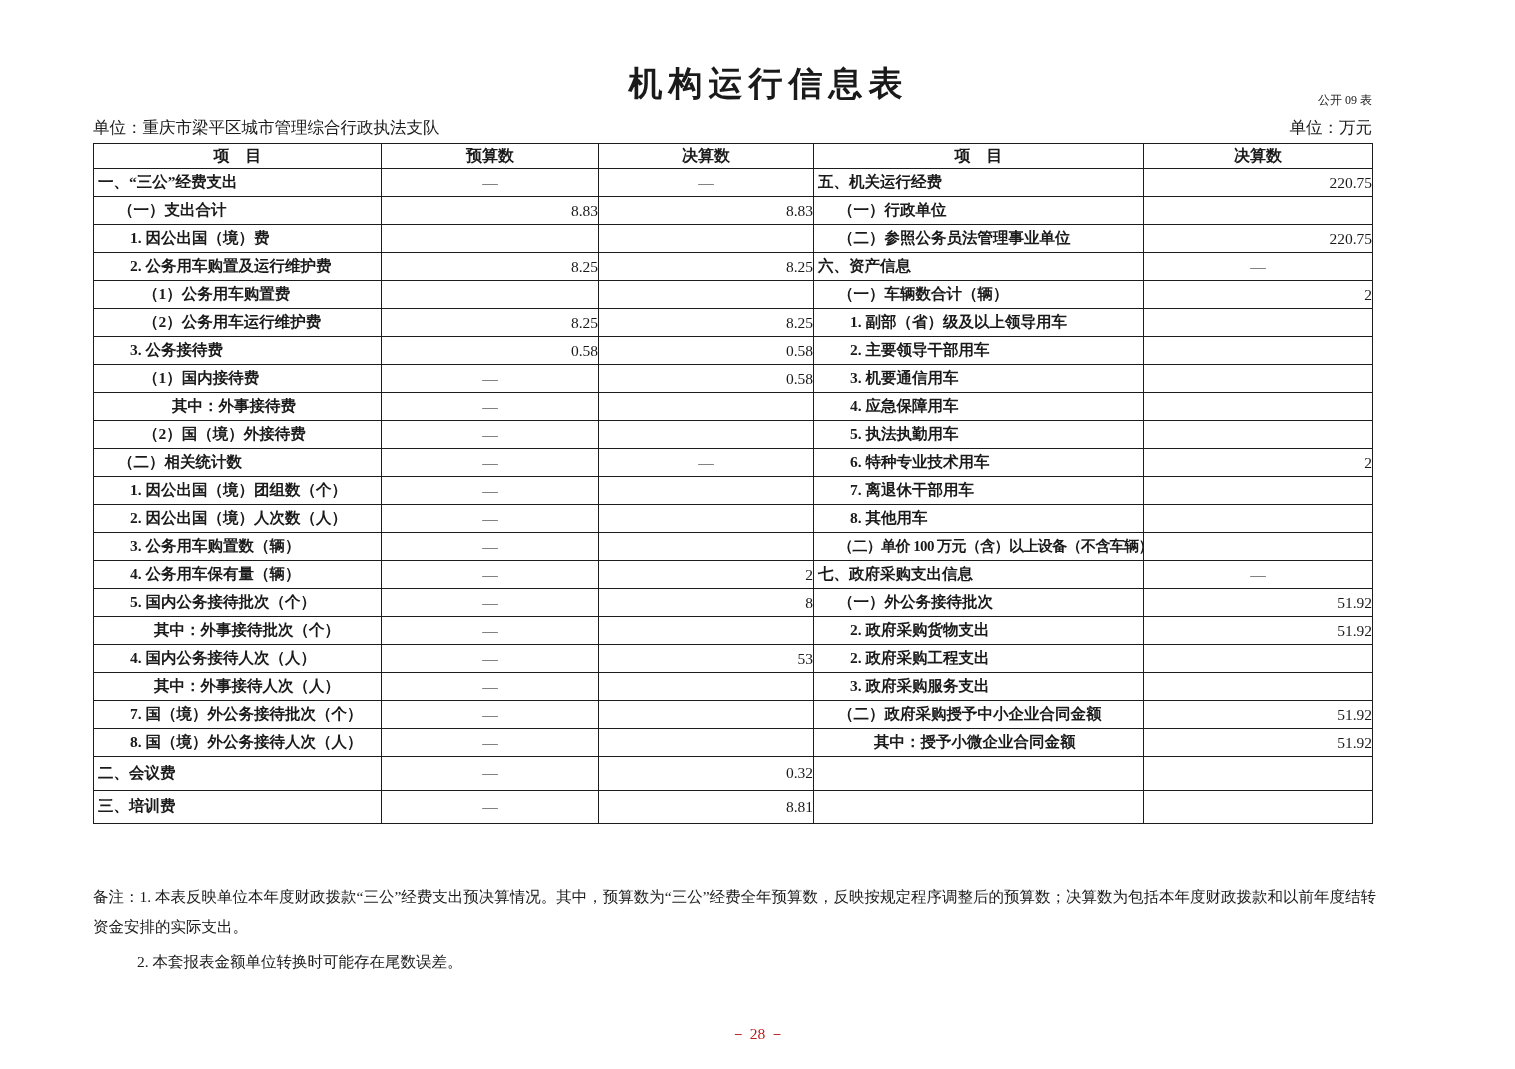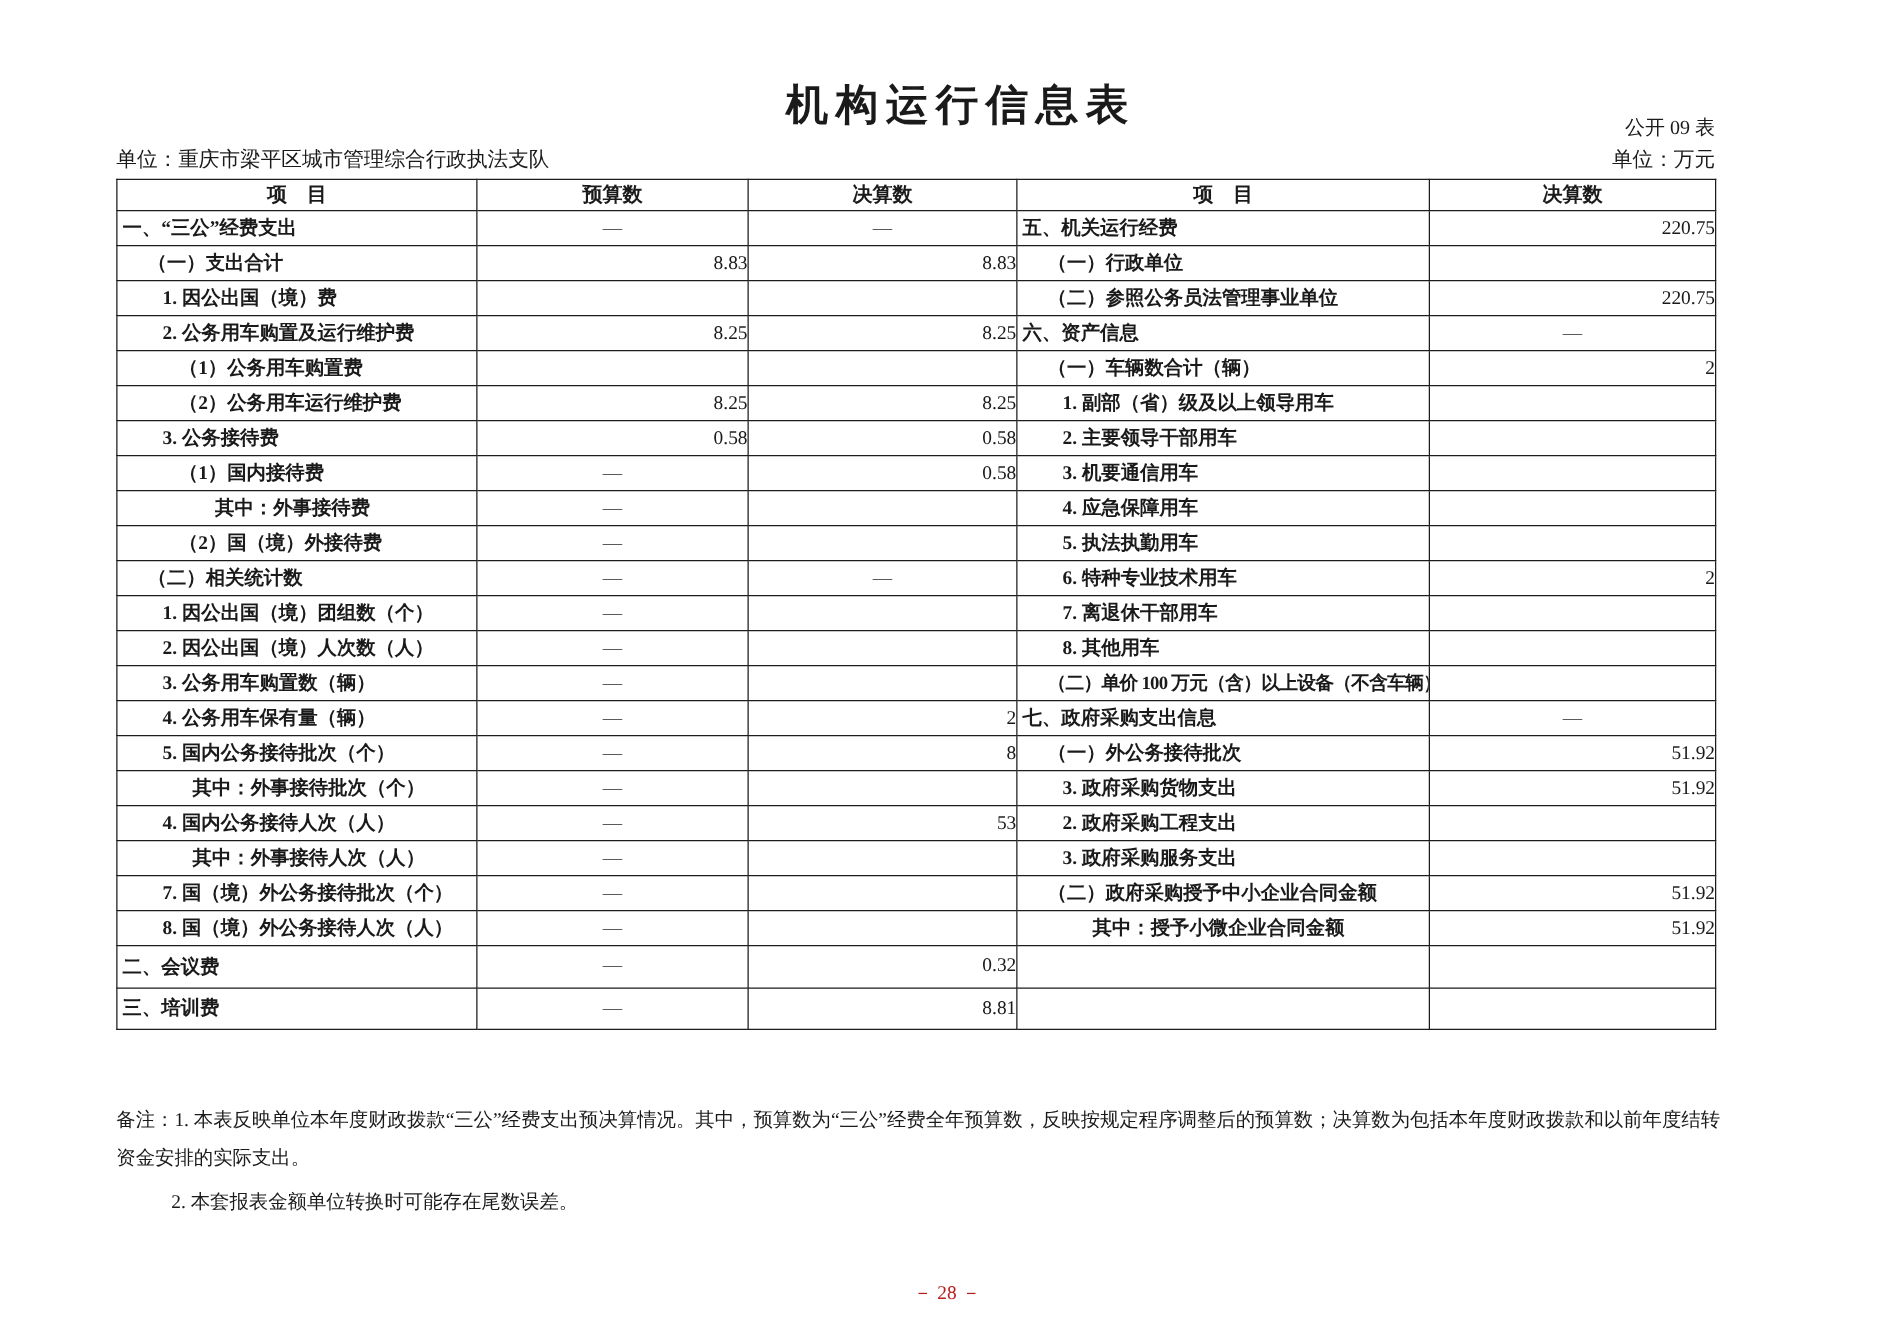--- a/index.html
+++ b/index.html
@@ -10,21 +10,21 @@
   }
   .page { position: relative; width: 1515px; height: 1069px; background: #fff; overflow: hidden; }
 
   .title {
     position: absolute; top: 50px; left: 0; width: 100%;
     text-align: center; font-size: 34px; font-weight: bold;
     letter-spacing: 6px; margin: 11px;
   }
   .doc-label {
     position: absolute; top: 92px; right: 143px;
-    font-size: 16px;
+    font-size: 12px;
   }
   .unit-row {
     position: absolute; top: 117px; left: 93px; width: 1279px;
     display: flex; justify-content: space-between;
     font-size: 16.5px;
   }
 
   table.info {
     position: absolute; top: 143px; left: 93px; width: 1279px;
     border-collapse: collapse; table-layout: fixed;
@@ -197,21 +197,21 @@
           <td class="label" style="padding-left: 36px;">5. 国内公务接待批次（个）</td>
           <td class="dash">—</td>
           <td class="num">8</td>
           <td class="label" style="padding-left: 24px;">（一）外公务接待批次</td>
           <td class="num">51.92</td>
         </tr>
         <tr>
           <td class="label" style="padding-left: 60px;">其中：外事接待批次（个）</td>
           <td class="dash">—</td>
           <td class="num"></td>
-          <td class="label" style="padding-left: 36px;">3. 政府采购货物支出</td>
+          <td class="label" style="padding-left: 36px;">2. 政府采购货物支出</td>
           <td class="num">51.92</td>
         </tr>
         <tr>
           <td class="label" style="padding-left: 36px;">4. 国内公务接待人次（人）</td>
           <td class="dash">—</td>
           <td class="num">53</td>
           <td class="label" style="padding-left: 36px;">2. 政府采购工程支出</td>
           <td class="num"></td>
         </tr>
         <tr>

